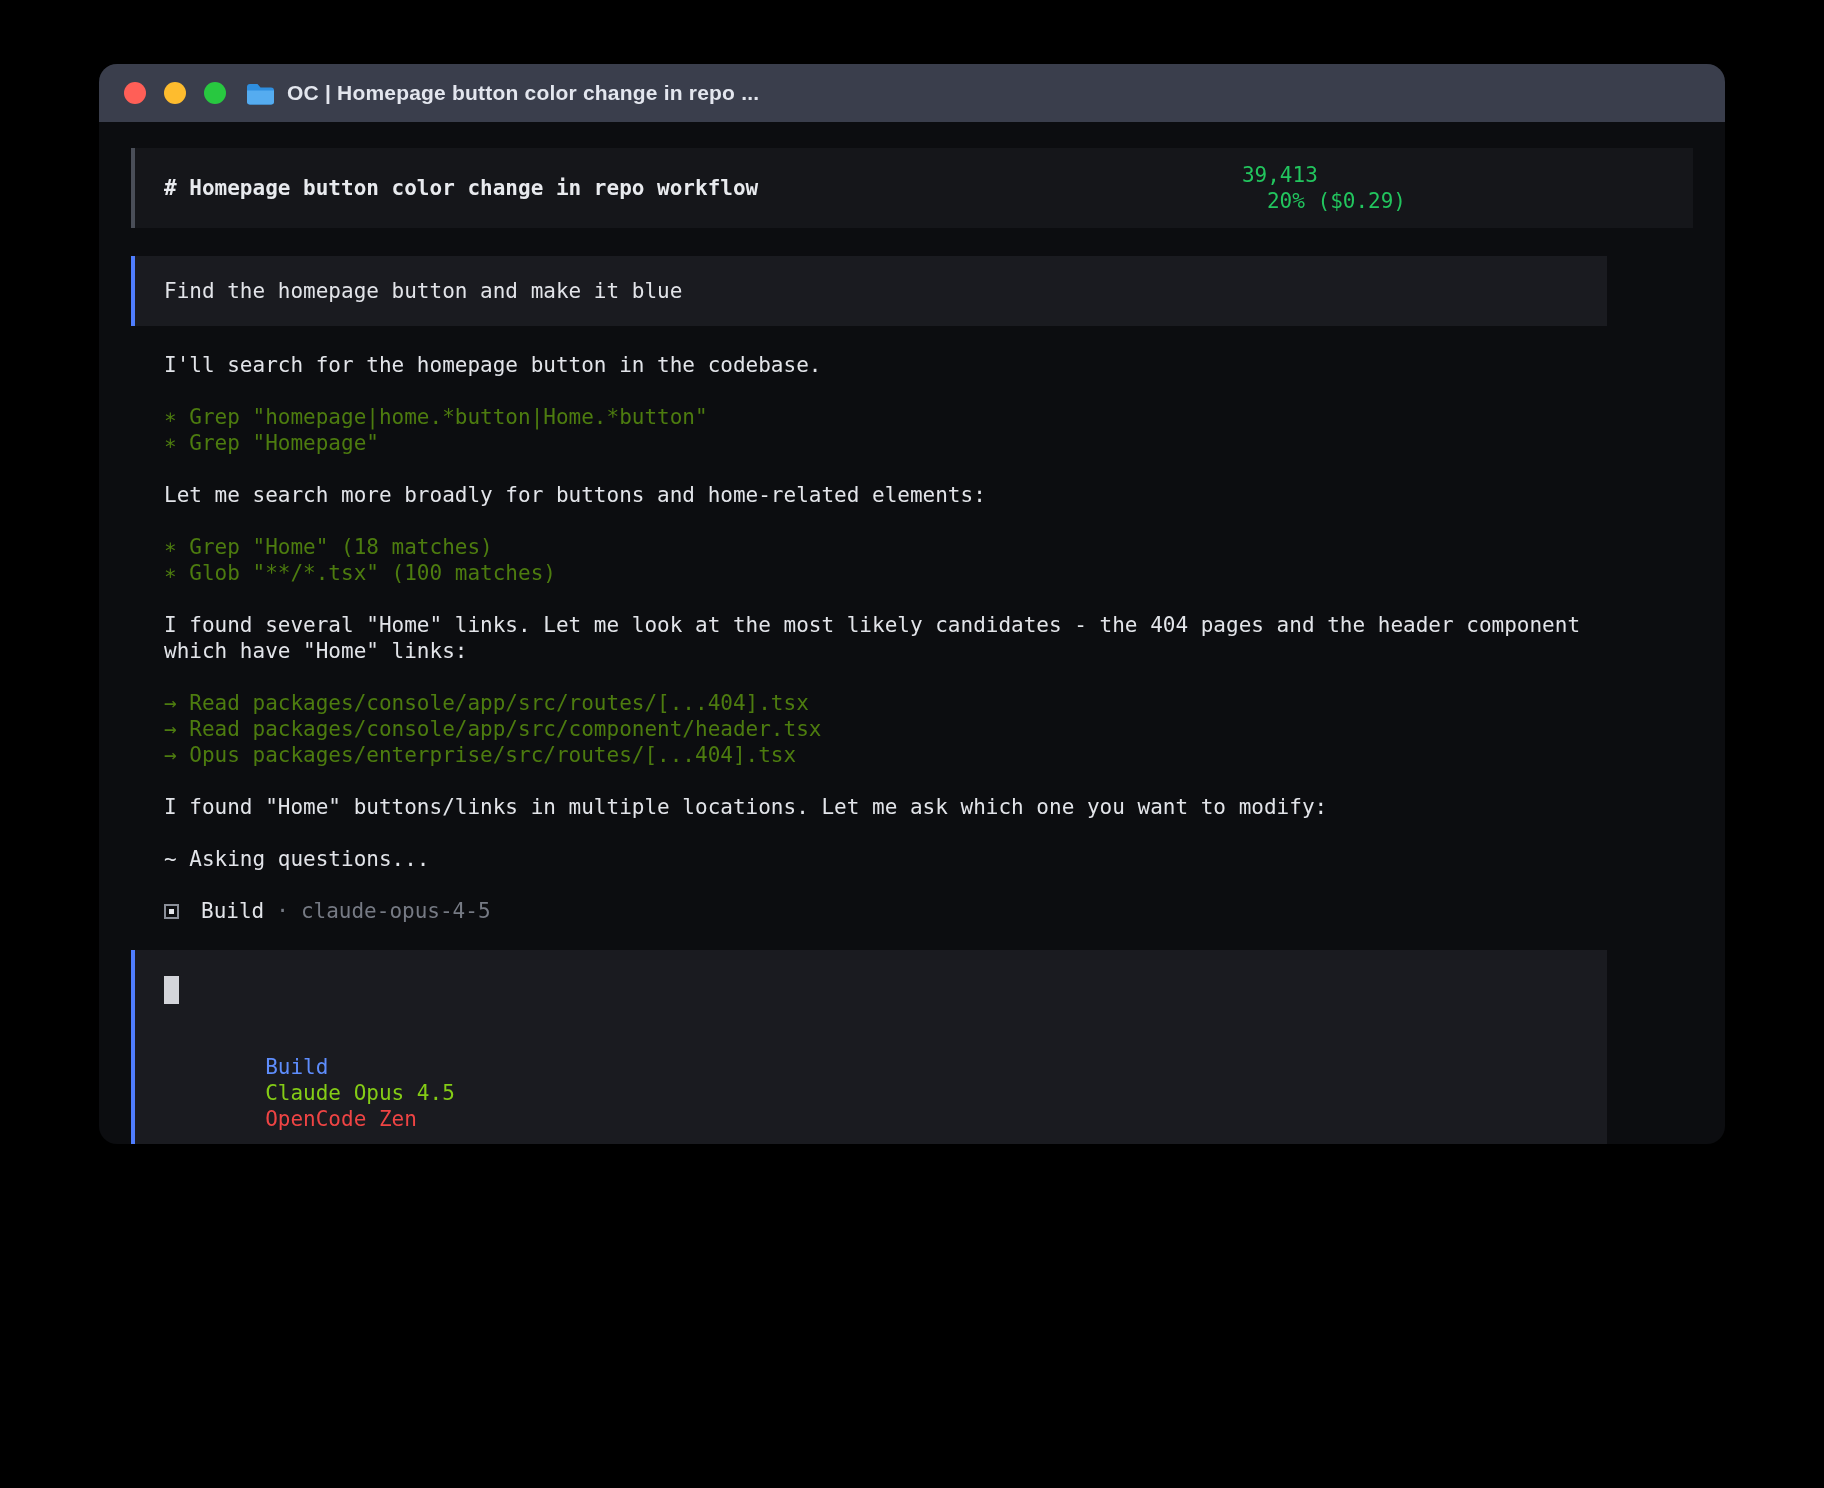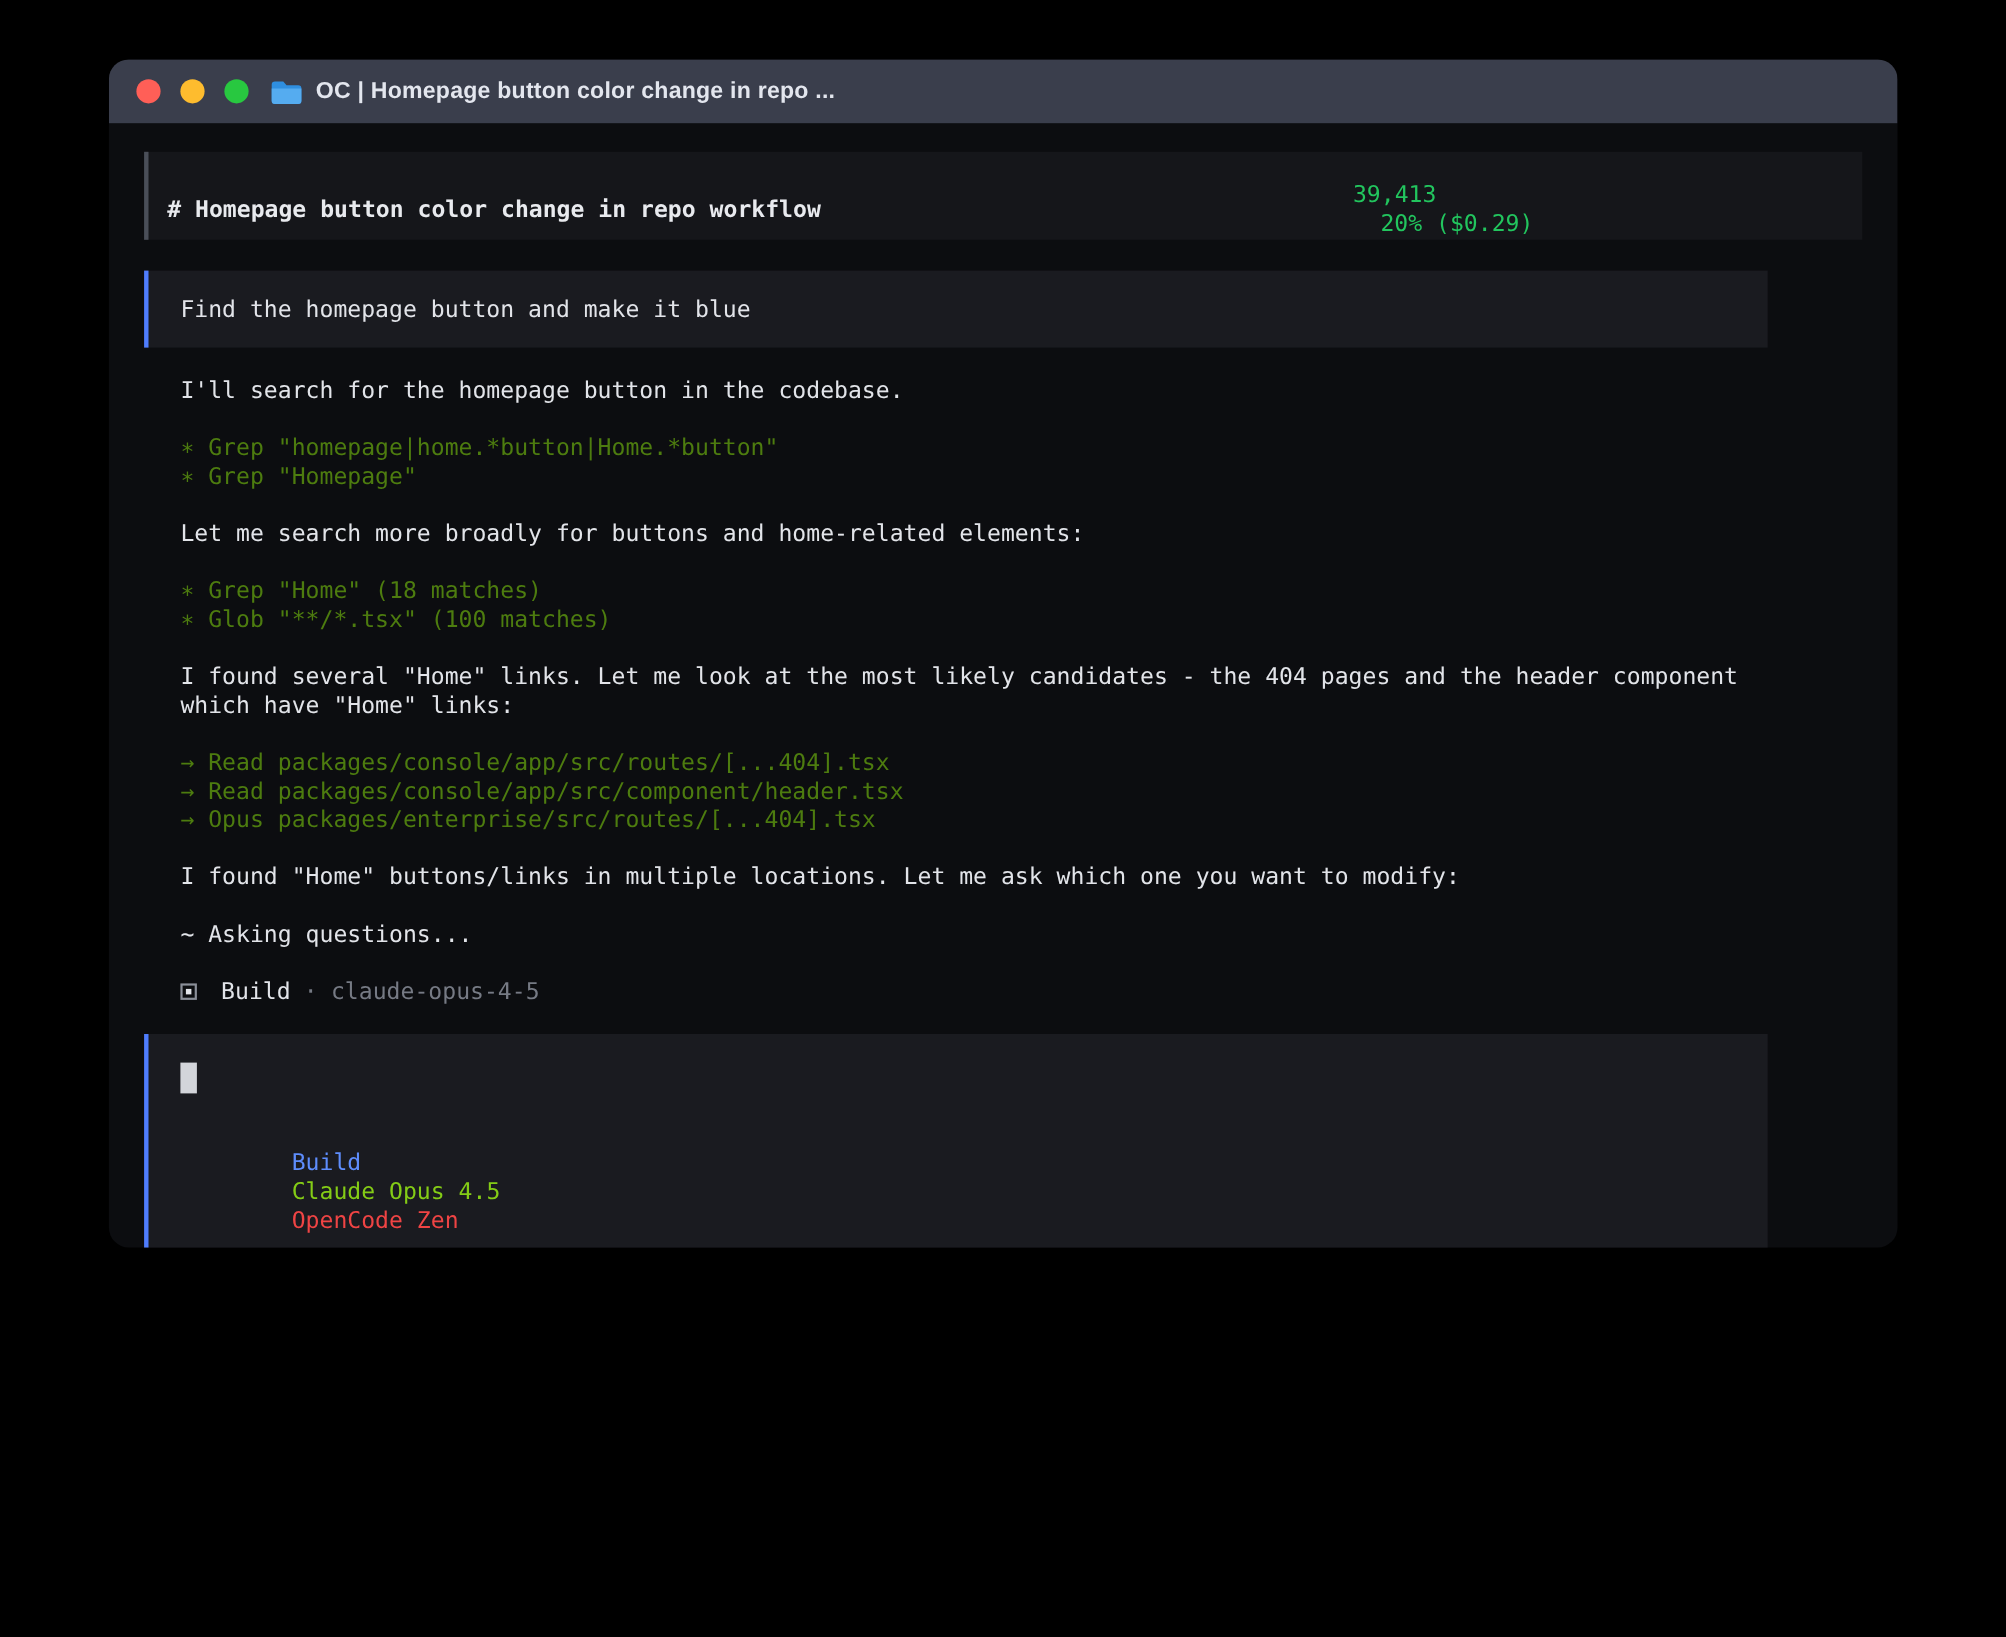--- a/index.html
+++ b/index.html
@@ -6,21 +6,21 @@
   html, body { width: 1824px; height: 1488px; }
   body {
     background: #000000;
     font-family: "DejaVu Sans Mono", monospace;
     overflow: hidden;
     position: relative;
   }
 
   .window {
     position: absolute;
-    left: 99px; top: 54px;
+    left: 99px; top: 64px;
     width: 1626px; height: 1080px;
     background: #0c0d10;
     border-radius: 18px;
     box-shadow: 0 30px 90px rgba(0,0,0,0.85);
     overflow: hidden;
     display: flex;
     flex-direction: column;
   }
 
   
@@ -55,22 +55,22 @@
     line-height: 26px;
     color: #e2e4e9;
   }
   .content-col { width: 1476px; }
 
   .header-block {
     background: #15161a;
     border-left: 4px solid #4a4e58;
     height: 80px;
     display: flex;
-    align-items: flex-start;
-    padding-left: 17px;
+    align-items: center;
+    padding-left: 29px;
     margin-bottom: 28px;
   }
   .header-inner {
     width: 1242px;
     display: flex;
     justify-content: space-between;
     align-items: center;
   }
   .header-title { font-weight: bold; color: #e8eaee; white-space: pre; }
   .header-stats { color: #22c55e; white-space: pre; }

